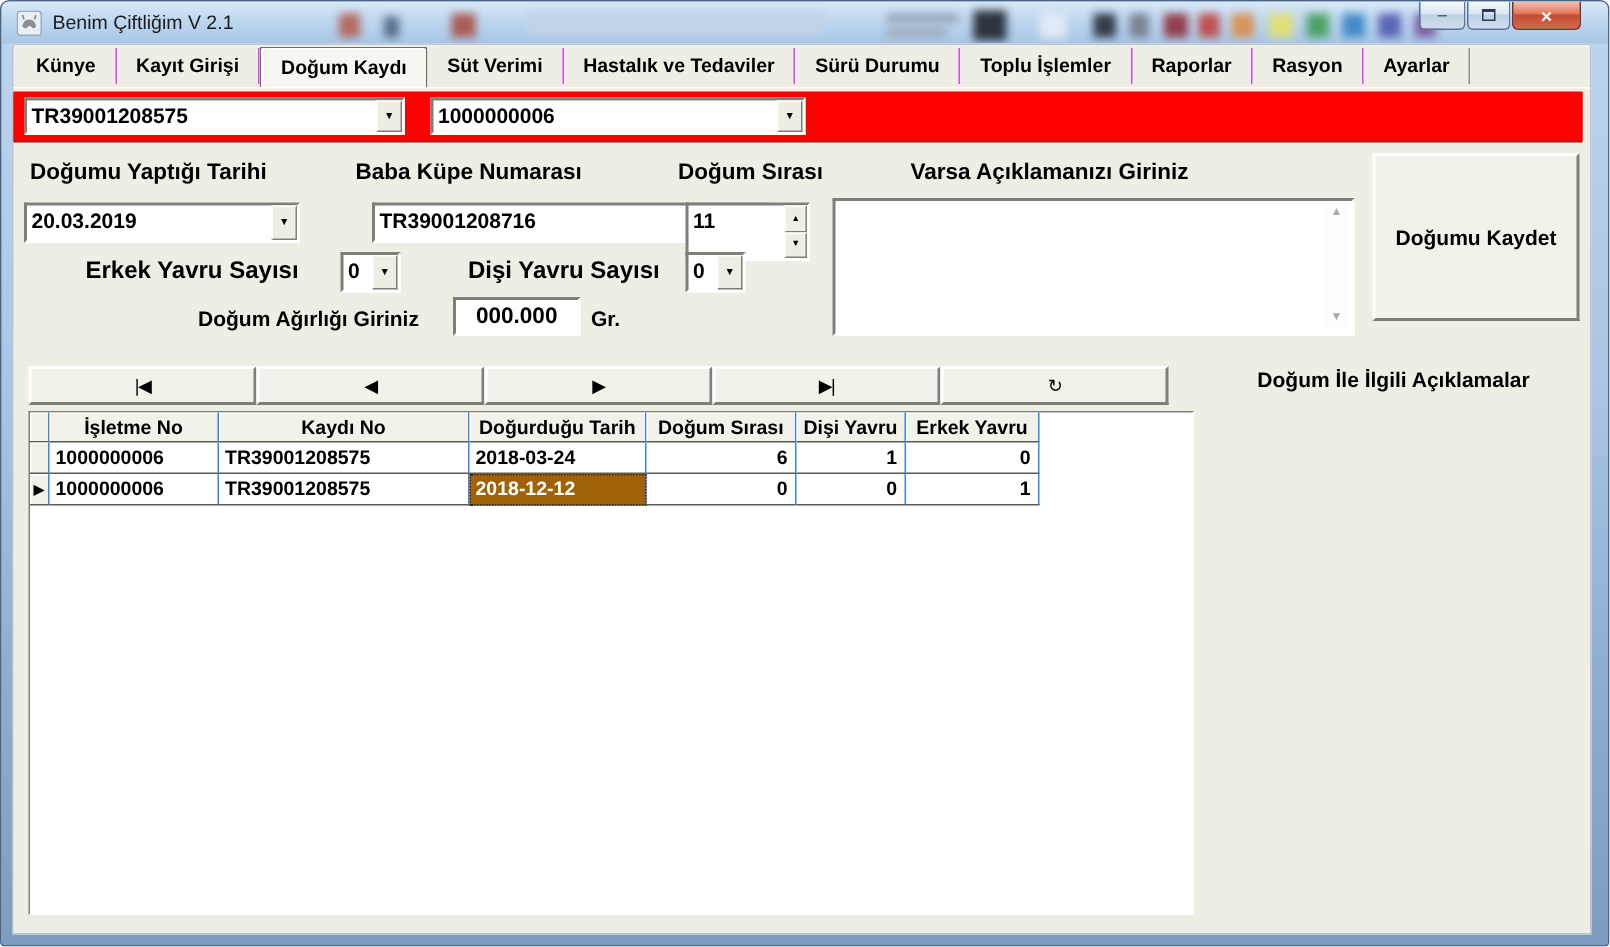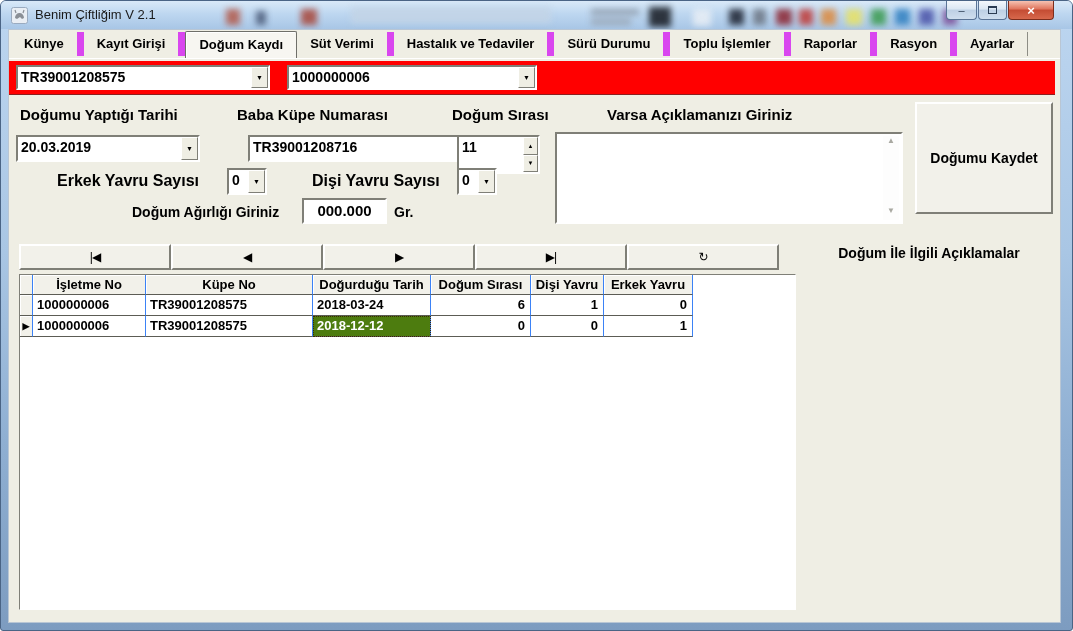--- a/index.html
+++ b/index.html
@@ -27,21 +27,21 @@
   .max-glyph { width:9px; height:8px; border:1px solid #2b3c52; border-top-width:2px; }
 
   
   .content { position:absolute; left:7px; top:28px; width:1053px; height:594px;
     background:#efeee4; border:1px solid #b9c6d4; }
 
   
   .tabbar { position:absolute; left:0; top:0; width:100%; height:29px; display:flex; align-items:flex-end;
     border-bottom:1px solid #fff; padding-left:2px; }
   .tab { height:24px; line-height:23px; padding:0 13px; font-size:13px; font-weight:bold; color:#000;
-    border-right:7px solid #d946ef; margin-bottom:2px; white-space:nowrap; }
+    border-right:1px solid #d946ef; margin-bottom:2px; white-space:nowrap; }
   .tab:last-child { border-right:1px solid #8d8d85; }
   .tab.active { height:27px; line-height:25px; background:#f7f6f1; border:1px solid #6f6f69; border-bottom:none;
     box-shadow:inset 1px 1px 0 #fff; margin-bottom:0; border-radius:2px 2px 0 0; }
 
   
   .redbar { position:absolute; left:0; top:31px; width:1046px; height:33px; background:#ff0000;
     box-shadow:0 1px 0 #8c1f1f; }
 
   
   .sunken { border-top:2px solid #7f7f77; border-left:2px solid #7f7f77;
@@ -84,21 +84,21 @@
   .gc.sel { width:13px; background:#f2f1ea; box-shadow:inset 1px 1px 0 #fff; text-align:center;
     font-size:9px; line-height:20px; }
   .gc.c0 { width:113px; padding-left:4px; text-align:left; }
   .gc.c1 { width:167px; padding-left:4px; text-align:left; }
   .gc.c2 { width:118px; padding-left:4px; text-align:left; }
   .gc.c3 { width:100px; padding-right:5px; text-align:right; }
   .gc.c4 { width:73px;  padding-right:5px; text-align:right; }
   .gc.c5 { width:89px;  padding-right:5px; text-align:right; }
   .header .gc.c0,.header .gc.c1,.header .gc.c2,.header .gc.c3,.header .gc.c4,.header .gc.c5
     { text-align:center; padding:0; }
-  .gc.selected-cell { background:#4d7c0f; color:#fff; outline:1px dotted #3a2a00; outline-offset:-1px; }
+  .gc.selected-cell { background:#a16207; color:#fff; outline:1px dotted #3a2a00; outline-offset:-1px; }
 
   
   .comments-title { position:absolute; left:791px; top:215px; width:258px; text-align:center;
     font-size:14px; font-weight:bold; color:#000; }
   .comments-box { position:absolute; left:791px; top:238px; width:259px; height:342px; background:#fff;
     font-size:14px; font-weight:bold; color:#000; padding:1px 3px; }
 </style>
 </head>
 <body>
 
@@ -222,21 +222,21 @@
       <div class="nav-btn btn3d">◀</div>
       <div class="nav-btn btn3d">▶</div>
       <div class="nav-btn btn3d">▶|</div>
       <div class="nav-btn btn3d">↻</div>
     </div>
 
     <div class="grid">
       <div class="grid-row header">
         <div class="gc sel"></div>
         <div class="gc c0">İşletme No</div>
-        <div class="gc c1">Küpe No</div>
+        <div class="gc c1">Kaydı No</div>
         <div class="gc c2">Doğurduğu Tarih</div>
         <div class="gc c3">Doğum Sırası</div>
         <div class="gc c4">Dişi Yavru</div>
         <div class="gc c5">Erkek Yavru</div>
       </div>
       <div class="grid-row">
         <div class="gc sel"></div>
         <div class="gc c0">1000000006</div>
         <div class="gc c1">TR39001208575</div>
         <div class="gc c2">2018-03-24</div>

